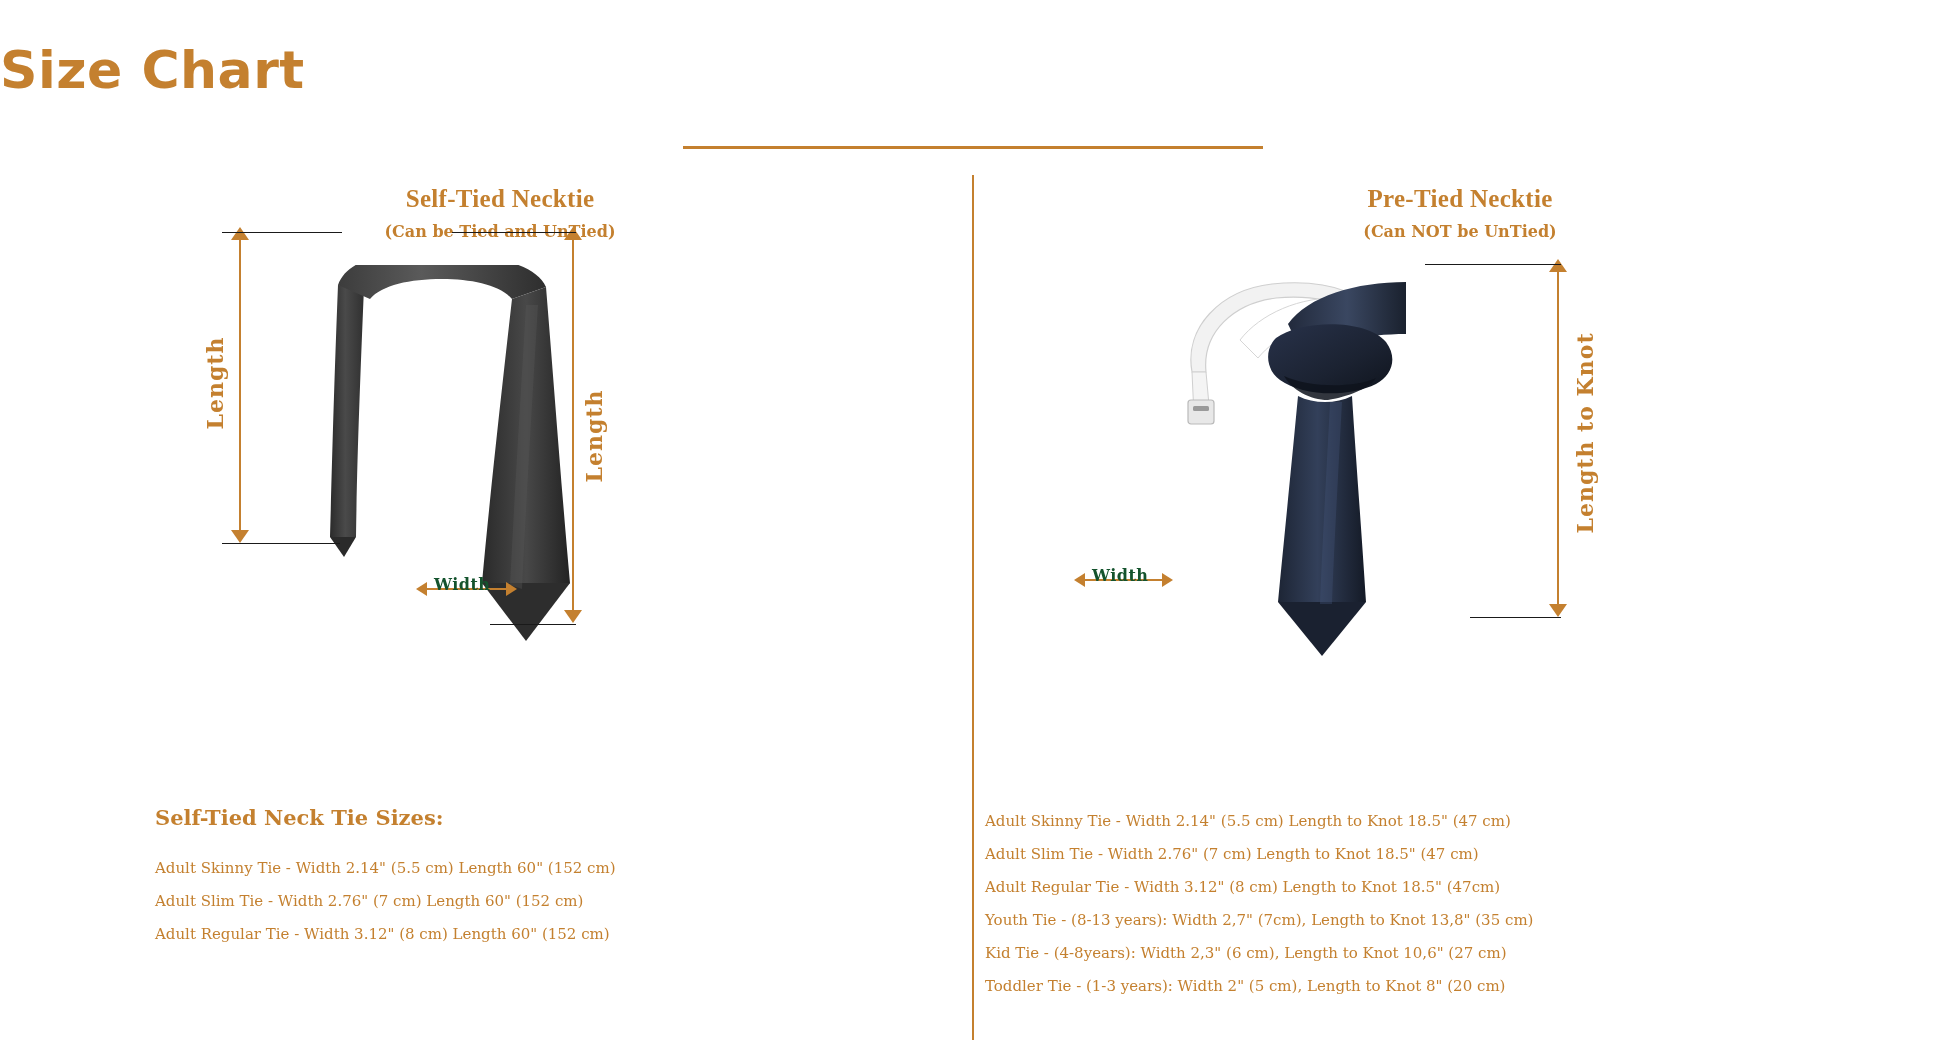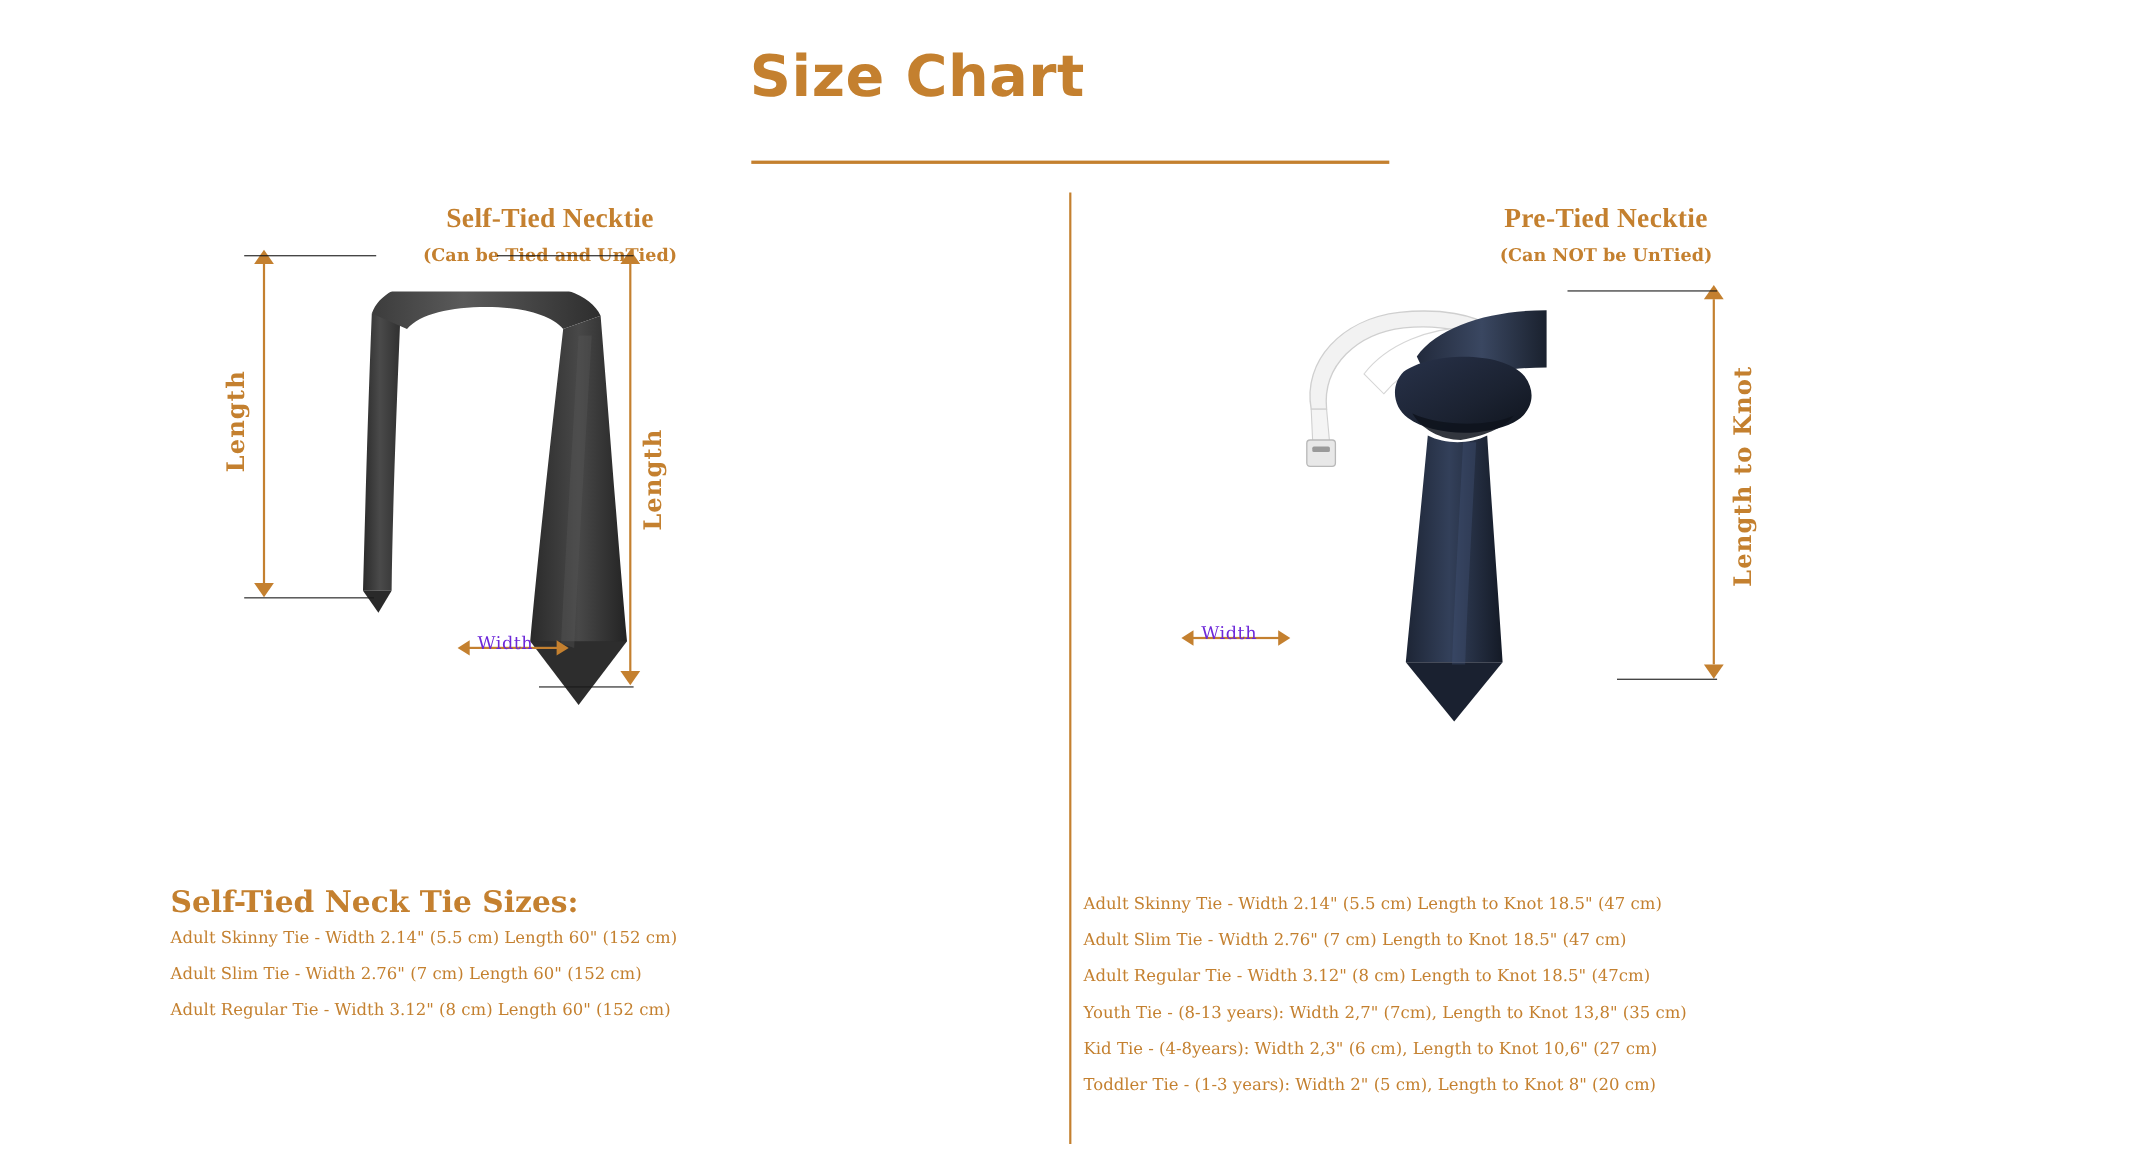--- a/index.html
+++ b/index.html
@@ -21,21 +21,21 @@
     height: 1061px;
     background: #ffffff;
   }
 
   
   .title {
     position: absolute;
     top: 40px;
     left: 0;
     width: 1668px;
-    text-align: center;
+    text-align: left;
     font-family: "DejaVu Sans", sans-serif;
     font-weight: bold;
     font-size: 52px;
     letter-spacing: 0.5px;
     color: #c4802f;
   }
   .title-rule {
     position: absolute;
     top: 146px;
     left: 683px;
@@ -88,23 +88,23 @@
     transform-origin: center center;
     white-space: nowrap;
   }
   .vlabel.rot {
     transform: rotate(-90deg);
   }
 
   
   .wlabel {
     position: absolute;
-    color: #6d28d9;
+    color: #14532d;
     font-family: "DejaVu Serif", serif;
-    font-weight: normal;
+    font-weight: bold;
     font-size: 16px;
     letter-spacing: 0.5px;
     white-space: nowrap;
   }
 
   
   .arrow-line {
     position: absolute;
     background: #c4802f;
   }
@@ -141,21 +141,22 @@
   }
 
   
   .sizes {
     position: absolute;
     color: #c4802f;
     font-family: "DejaVu Serif", serif;
   }
   .sizes .list-title {
     font-weight: bold;
-    font-size: 27px;
+    font-size: 21px;
+    margin-bottom: 22px;
     white-space: nowrap;
   }
   .sizes .row {
     font-weight: normal;
     font-size: 15px;
     line-height: 33px;
     white-space: nowrap;
   }
   #sizes-left { left: 155px; top: 805px; }
   #sizes-right { left: 985px; top: 805px; }

